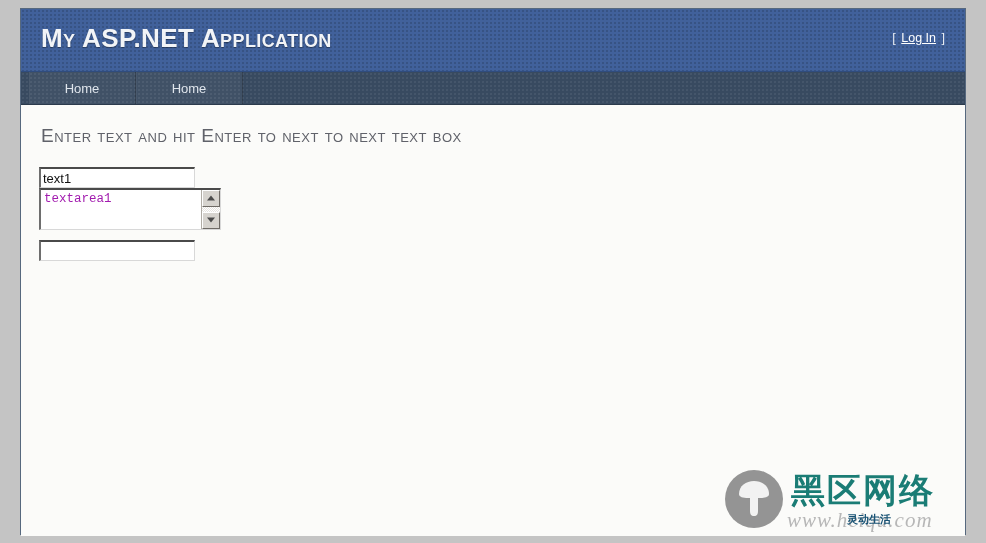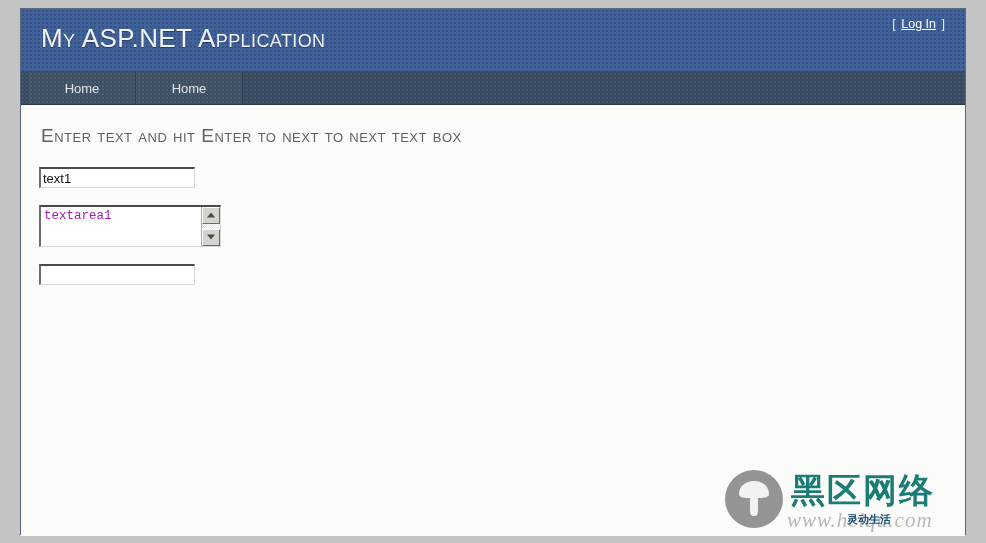--- a/index.html
+++ b/index.html
@@ -56,29 +56,29 @@
     border-bottom: 1px solid #2f4c7e;
     overflow: hidden;
   }
   #site-title {
     position: absolute;
     left: 20px;
     top: 14px;
     color: #f2f4f7;
     font-size: 26px;
     font-variant: small-caps;
-    font-weight: normal;
+    font-weight: bold;
     letter-spacing: 0.4px;
     text-shadow: 0 1px 1px rgba(0,0,0,0.35);
     white-space: nowrap;
   }
   #login-area {
     position: absolute;
     right: 20px;
-    top: 8px;
+    top: 22px;
     color: #e8ecf2;
     font-size: 12.5px;
     white-space: nowrap;
   }
   #login-area .bracket { color: #e8ecf2; }
   #login-link {
     color: #ffffff;
     text-decoration: underline;
     margin: 0 2px;
     cursor: pointer;
@@ -135,21 +135,21 @@
     letter-spacing: 0.5px;
     white-space: nowrap;
   }
 
   #form-area {
     position: absolute;
     left: 18px;
     top: 62px;
   }
 
-  .field-row { margin-bottom: 17px; }
+  .field-row { margin-bottom: 0; }
 
   .text-input {
     display: block;
     box-sizing: border-box;
     width: 156px;
     height: 21px;
     padding: 1px 2px;
     font-family: "Liberation Sans", sans-serif;
     font-size: 13px;
     color: #111111;

